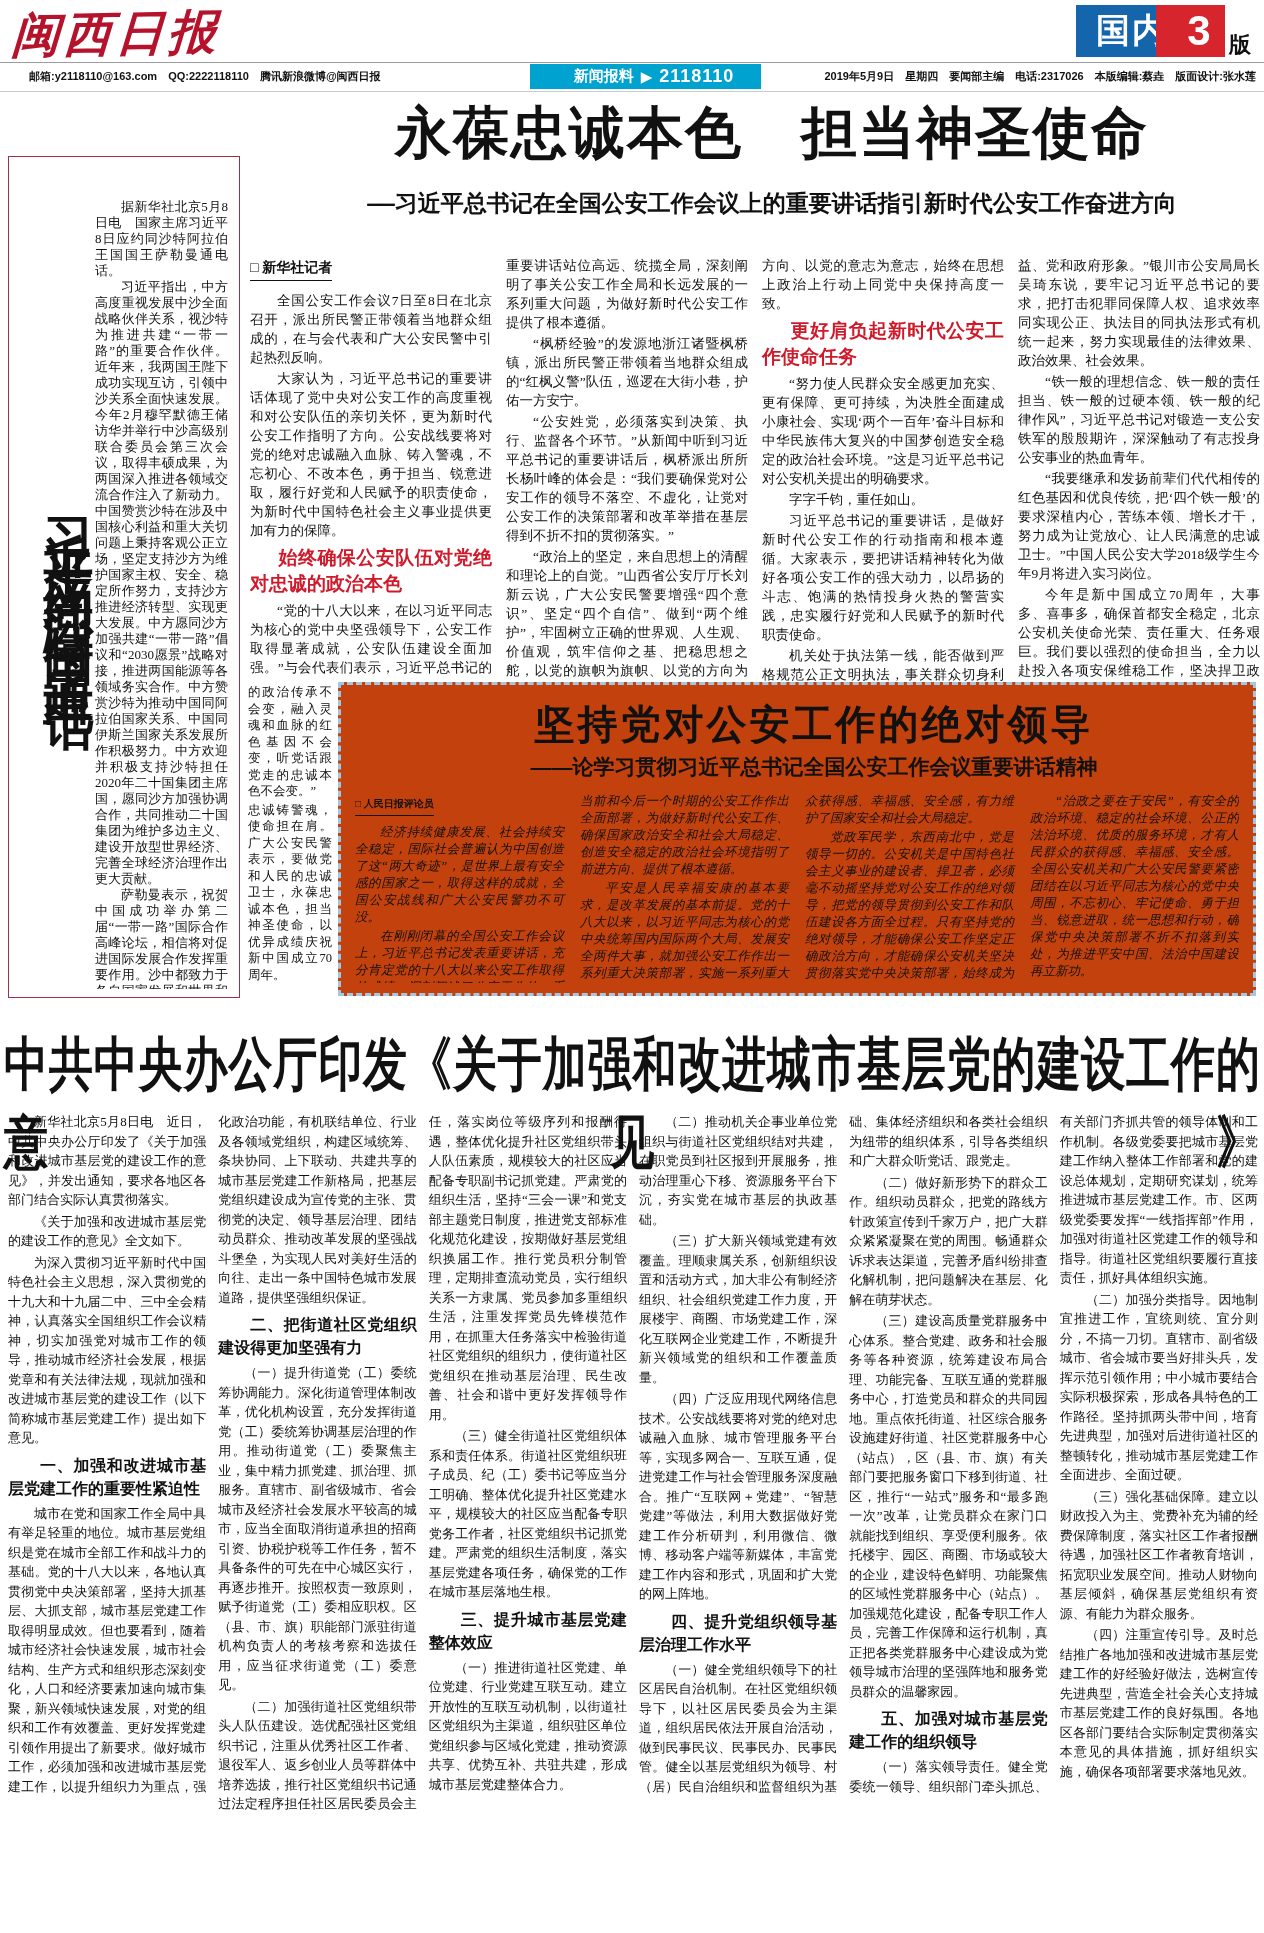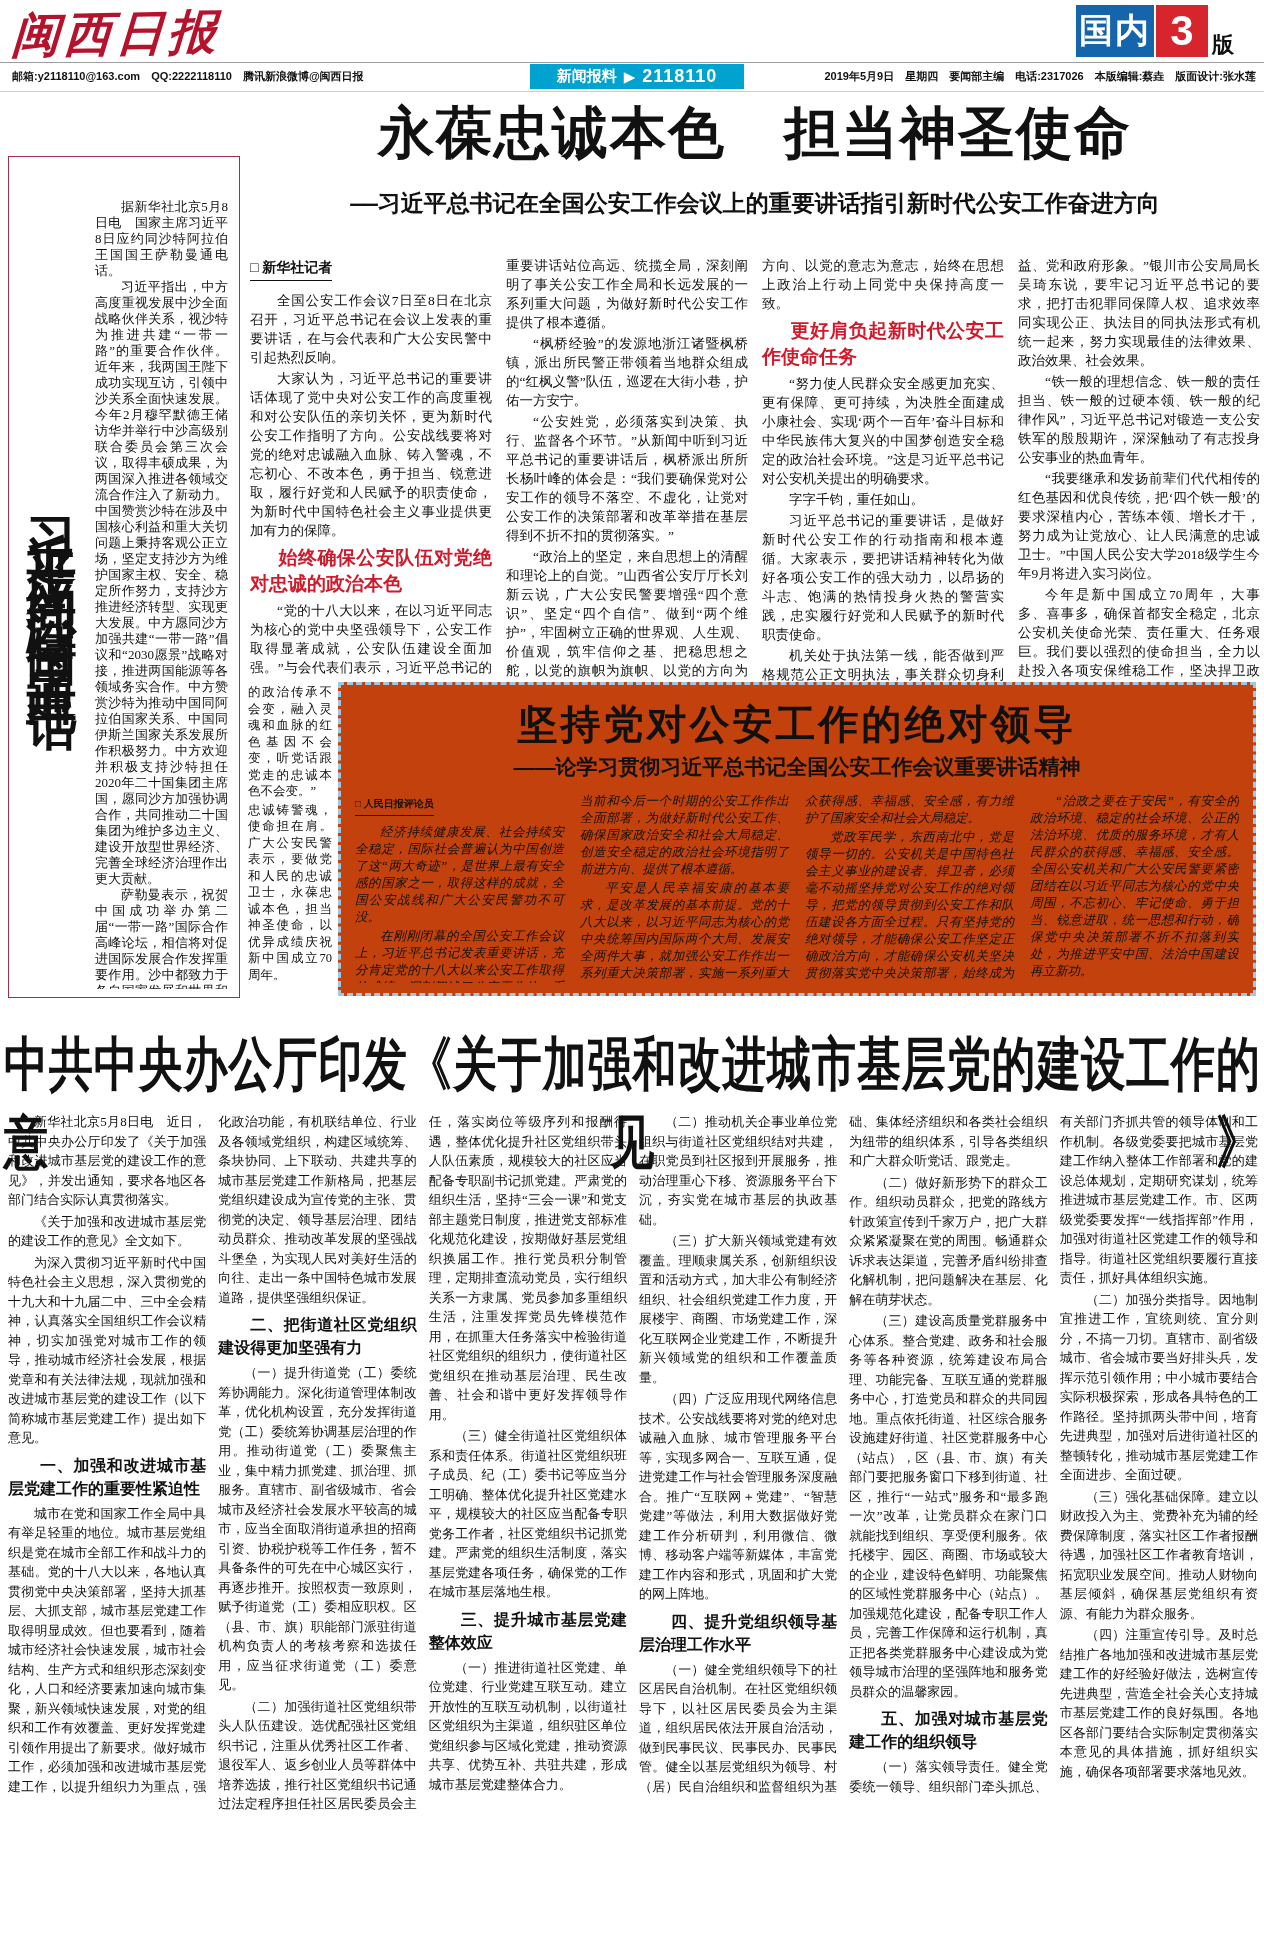--- a/index.html
+++ b/index.html
@@ -1,21 +1,21 @@
 <!DOCTYPE html>
 <html><head>
 <meta charset="utf-8">
 <style>
   html,body{margin:0;padding:0;}
   body{
     width:1264px;height:1933px;position:relative;background:#fff;
     font-family:"Liberation Serif","DejaVu Serif",serif;color:#111;
     overflow:hidden;
   }
-  .sans{font-family:"Liberation Sans","DejaVu Sans",sans-serif;}
+  .sans{font-family:"Liberation Sans","DejaVu Sans",sans-serif;padding-left:17px;}
   .abs{position:absolute;}
 
   
   .masthead{
     left:12px;top:2px;font-size:48px;font-weight:900;font-style:italic;
     color:#b5122c;transform:skewX(-4deg) rotate(-1deg);letter-spacing:4px;
     font-family:"Liberation Serif","DejaVu Serif",serif;
   }
   .tag-blue{
     left:1076px;top:5px;width:78px;height:52px;background:#1565ad;color:#fff;
@@ -148,21 +148,21 @@
       <div class="para">萨勒曼表示，祝贺中国成功举办第二届“一带一路”国际合作高峰论坛，相信将对促进国际发展合作发挥重要作用。沙中都致力于各自国家发展和世界和平稳定。沙特愿密切同中国各层级交往，愿继续为促进阿拉伯国家和伊斯兰世界同中国友好合作关系作出贡献。</div>
     </div>
 </div>
 
 <div class="abs main-headline sans">永葆忠诚本色　担当神圣使命</div>
 <div class="abs main-sub sans">——习近平总书记在全国公安工作会议上的重要讲话指引新时代公安工作奋进方向</div>
 
 <div class="abs main-cols">
   <div class="byline">□ 新华社记者</div>
   <div>
-      <div class="para">全国公安工作会议7日至8日在北京召开，习近平总书记在会议上发表的重要讲话，在与会代表和广大公安民警中引起热烈反响。</div>
+      <div class="para">全国公安工作会议7日至8日在北京召开，派出所民警正带领着当地群众组成的，在与会代表和广大公安民警中引起热烈反响。</div>
       <div class="para">大家认为，习近平总书记的重要讲话体现了党中央对公安工作的高度重视和对公安队伍的亲切关怀，更为新时代公安工作指明了方向。公安战线要将对党的绝对忠诚融入血脉、铸入警魂，不忘初心、不改本色，勇于担当、锐意进取，履行好党和人民赋予的职责使命，为新时代中国特色社会主义事业提供更加有力的保障。</div>
       <div class="red-head">始终确保公安队伍对党绝对忠诚的政治本色</div>
       <div class="para">“党的十八大以来，在以习近平同志为核心的党中央坚强领导下，公安工作取得显著成就，公安队伍建设全面加强。”与会代表们表示，习近平总书记的重要讲话站位高远、统揽全局，深刻阐明了事关公安工作全局和长远发展的一系列重大问题，为做好新时代公安工作提供了根本遵循。</div>
       <div class="para">“枫桥经验”的发源地浙江诸暨枫桥镇，派出所民警正带领着当地群众组成的“红枫义警”队伍，巡逻在大街小巷，护佑一方安宁。</div>
       <div class="para">“公安姓党，必须落实到决策、执行、监督各个环节。”从新闻中听到习近平总书记的重要讲话后，枫桥派出所所长杨叶峰的体会是：“我们要确保党对公安工作的领导不落空、不虚化，让党对公安工作的决策部署和改革举措在基层得到不折不扣的贯彻落实。”</div>
       <div class="para">“政治上的坚定，来自思想上的清醒和理论上的自觉。”山西省公安厅厅长刘新云说，广大公安民警要增强“四个意识”、坚定“四个自信”、做到“两个维护”，牢固树立正确的世界观、人生观、价值观，筑牢信仰之基、把稳思想之舵，以党的旗帜为旗帜、以党的方向为方向、以党的意志为意志，始终在思想上政治上行动上同党中央保持高度一致。</div>
       <div class="red-head">更好肩负起新时代公安工作使命任务</div>
       <div class="para">“努力使人民群众安全感更加充实、更有保障、更可持续，为决胜全面建成小康社会、实现‘两个一百年’奋斗目标和中华民族伟大复兴的中国梦创造安全稳定的政治社会环境。”这是习近平总书记对公安机关提出的明确要求。</div>
       <div class="para">字字千钧，重任如山。</div>
       <div class="para">习近平总书记的重要讲话，是做好新时代公安工作的行动指南和根本遵循。大家表示，要把讲话精神转化为做好各项公安工作的强大动力，以昂扬的斗志、饱满的热情投身火热的警营实践，忠实履行好党和人民赋予的新时代职责使命。</div>

